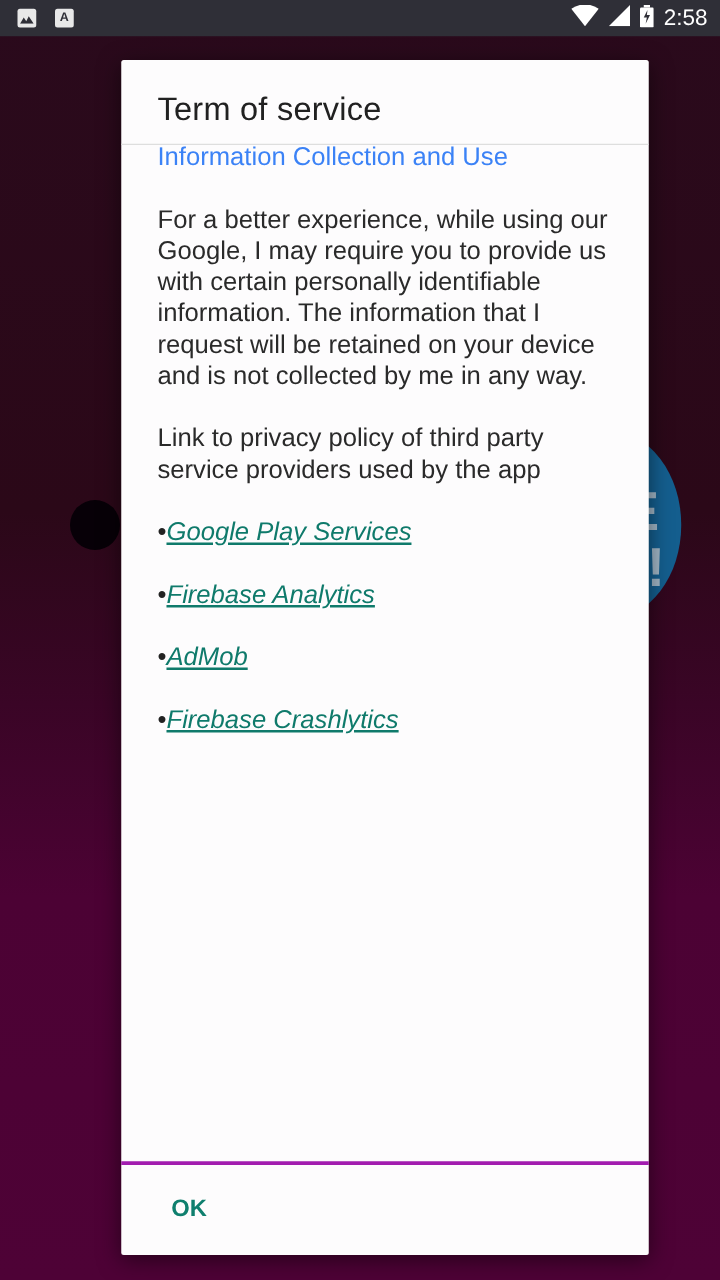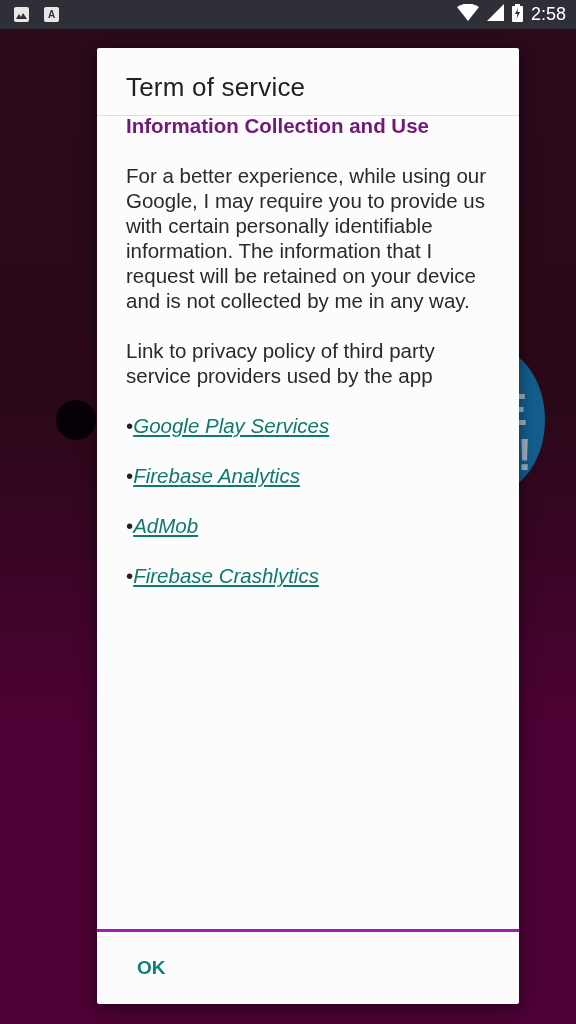--- a/index.html
+++ b/index.html
@@ -40,21 +40,21 @@
   }
   .dialog-title {
     height: 68px; padding: 24px 0 0 29px;
     font-size: 26px; font-weight: 500; color: #212121;
     border-bottom: 1px solid #dedede; letter-spacing: 0.2px;
   }
   .dialog-content {
     flex: 1; overflow: hidden; padding: 0 29px; color: #2a2a2a;
     font-size: 20.5px; line-height: 25px;
   }
-  .dialog-content .heading { font-weight: bold; color: #701a75; margin-top: -3px; }
+  .dialog-content .heading { font-weight: normal; color: #3b82f6; margin-top: -3px; }
   .dialog-content p { margin-top: 25px; }
   .link-item { margin-top: 25px; }
   .link-item .bullet { color: #222; }
   .link-item a { color: #0f7a6b; text-decoration: underline; font-style: italic; }
   .dialog-actions {
     height: 75px; border-top: 3px solid #a21caf;
     display: flex; align-items: center; padding-left: 29px;
   }
   .ok-button {
     background: none; border: none; color: #0f7f6e; font-weight: bold;

